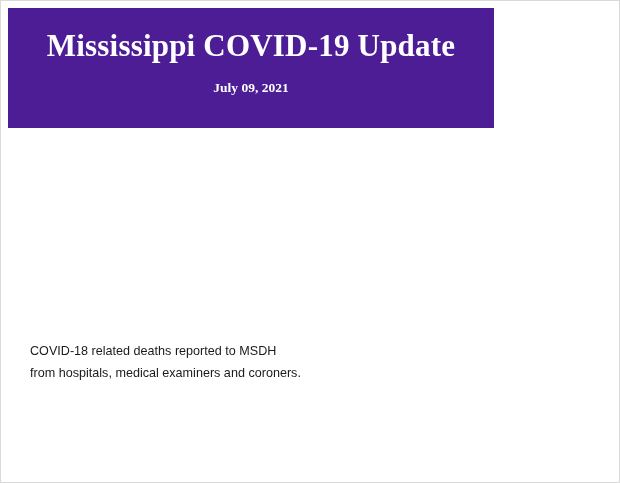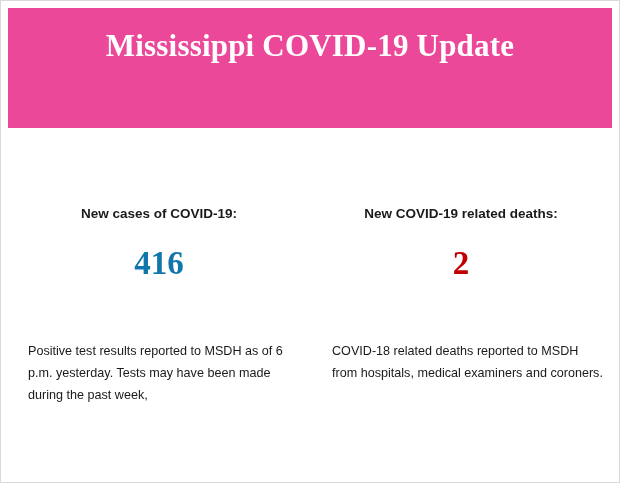--- a/index.html
+++ b/index.html
@@ -29,23 +29,23 @@
     border: 1px solid #d9d9d9;
     box-sizing: border-box;
     pointer-events: none;
   }
 
   
   .banner {
     position: absolute;
     left: 8px;
     top: 8px;
-    width: 604px;
+    width: 486px;
     height: 120px;
-    background: #ec4899;
+    background: #4c1d95;
     box-sizing: border-box;
     text-align: center;
   }
   .banner-title {
     margin: 0;
     padding-top: 20px;
     color: #ffffff;
     font-family: "Liberation Serif", serif;
     font-size: 31px;
     font-weight: bold;
@@ -137,35 +137,23 @@
   }
 </style>
 </head>
 <body>
 
 <div class="page">
   <div class="outer-border"></div>
 
   <div class="banner">
     <h1 class="banner-title">Mississippi COVID-19 Update</h1>
+    <p class="banner-date">July 09, 2021</p>
   </div>
 
 
-  <div class="stats">
-    <div class="stat-col">
-      <p class="stat-label">New cases of COVID-19:</p>
-      <p class="stat-value cases">416</p>
-    </div>
-    <div class="stat-col">
-      <p class="stat-label">New COVID-19 related deaths:</p>
-      <p class="stat-value deaths">2</p>
-    </div>
-  </div>
 
   <div class="descriptions">
-    <div class="desc-col">
-      <p class="desc-text">Positive test results reported to MSDH as of 6 p.m. yesterday. Tests may have been made during the past week,</p>
-    </div>
     <div class="desc-col right">
       <p class="desc-text">COVID-18 related deaths reported to MSDH from hospitals, medical examiners and coroners.</p>
     </div>
   </div>
 </div>
 
 </body></html>

